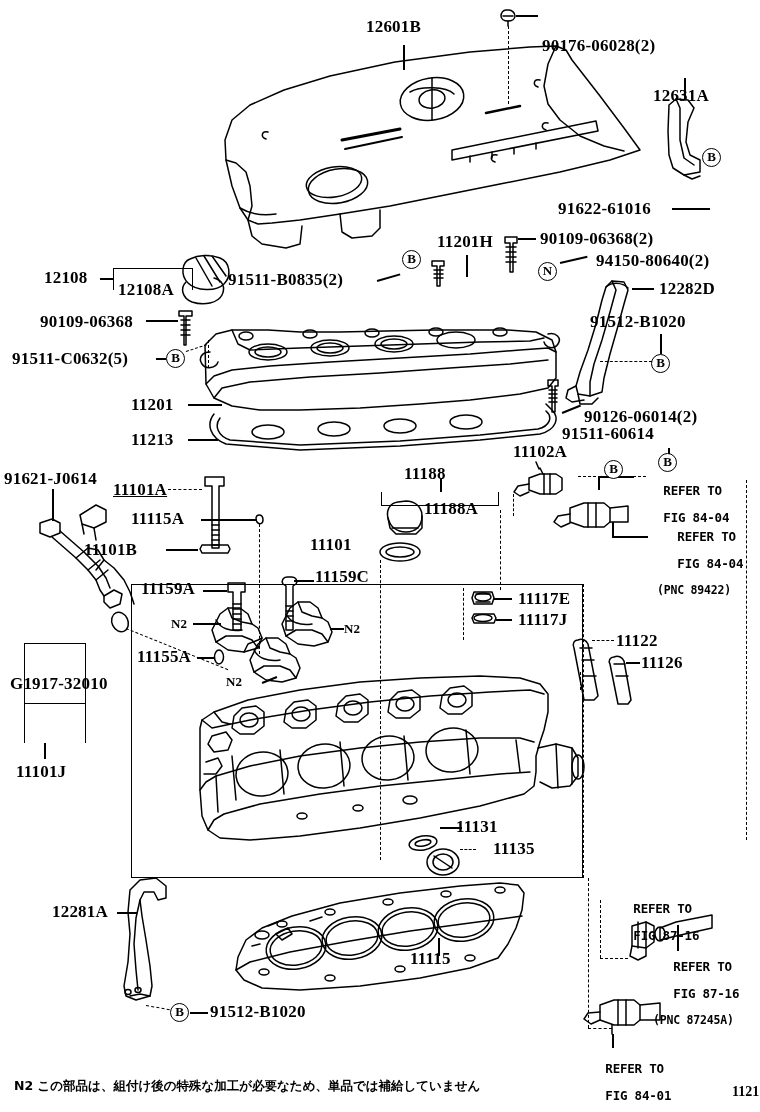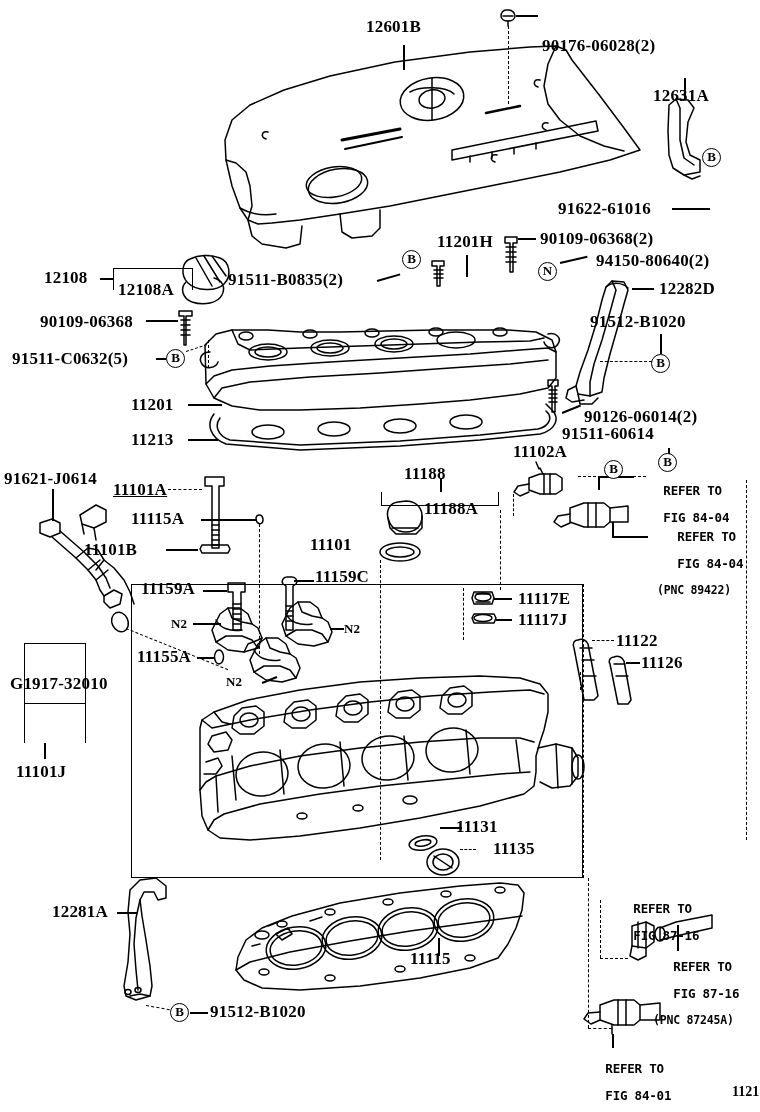--- a/index.html
+++ b/index.html
@@ -589,15 +589,16 @@
 
   <div class="circ" style="left:702px; top:148px;">B</div>
   <div class="circ" style="left:166px; top:349px;">B</div>
   <div class="circ" style="left:402px; top:250px;">B</div>
   <div class="circ" style="left:538px; top:262px;">N</div>
   <div class="circ" style="left:651px; top:354px;">B</div>
   <div class="circ" style="left:604px; top:460px;">B</div>
   <div class="circ" style="left:658px; top:453px;">B</div>
   <div class="circ" style="left:170px; top:1003px;">B</div>
 
+  <div class="note" style="left:14px; top:1078px;">N2  この部品は、組付け後の特殊な加工が必要なため、単品では補給していません</div>
   <div class="sheetno" style="left:688px; top:1084px;margin-left:44px;">112178B</div>
 
 </div>
 
 </body></html>

